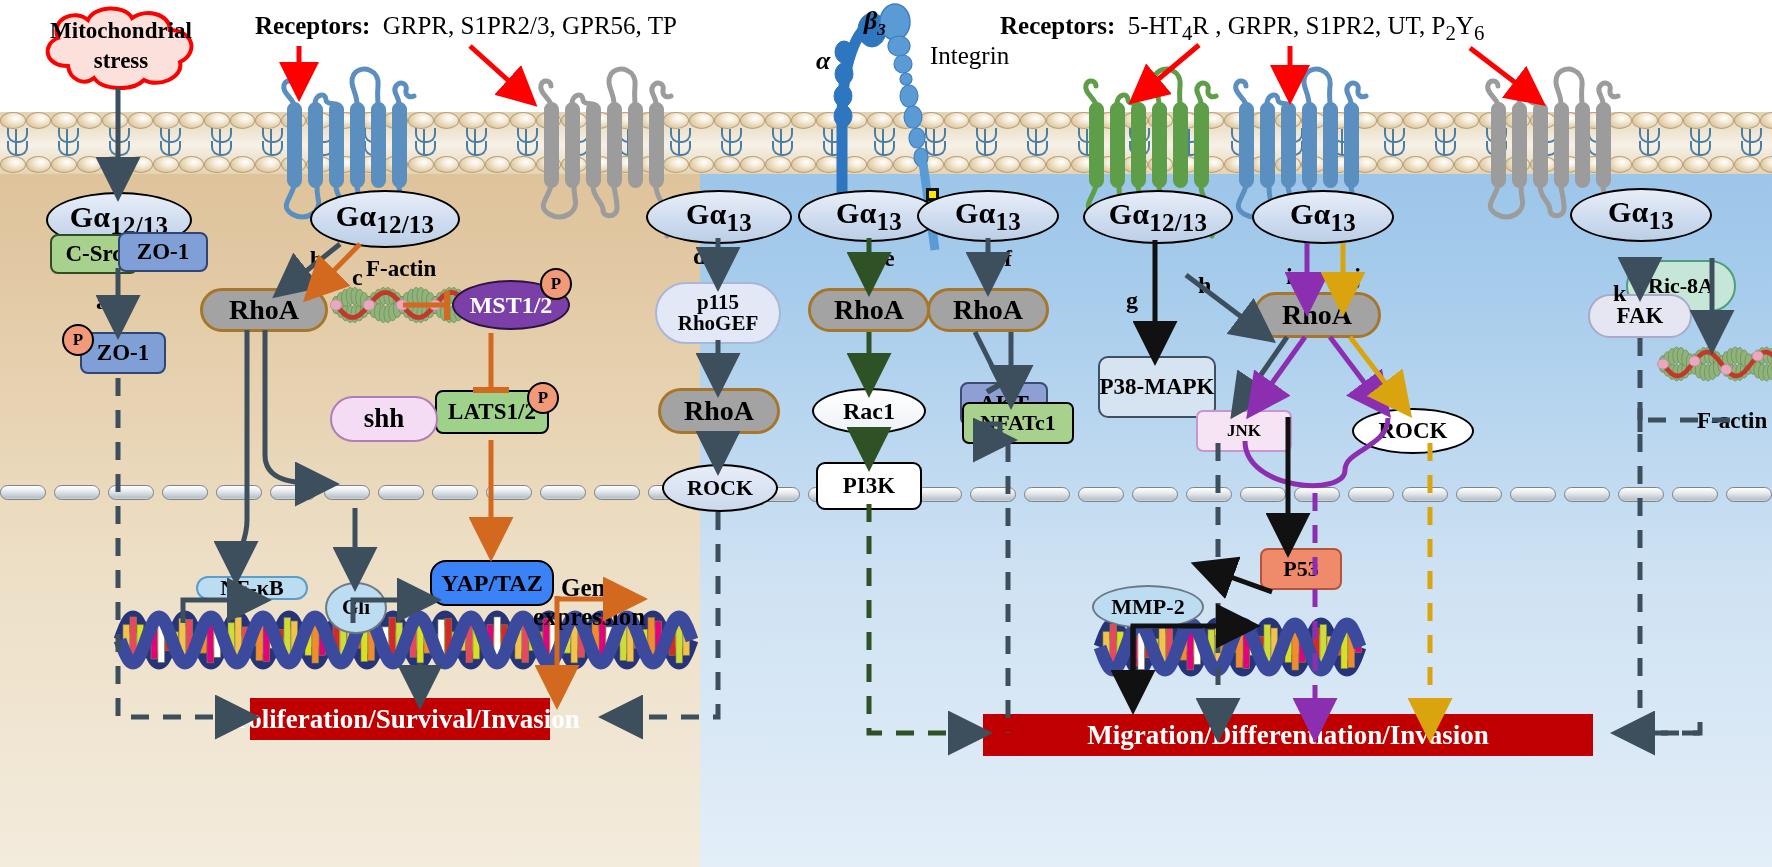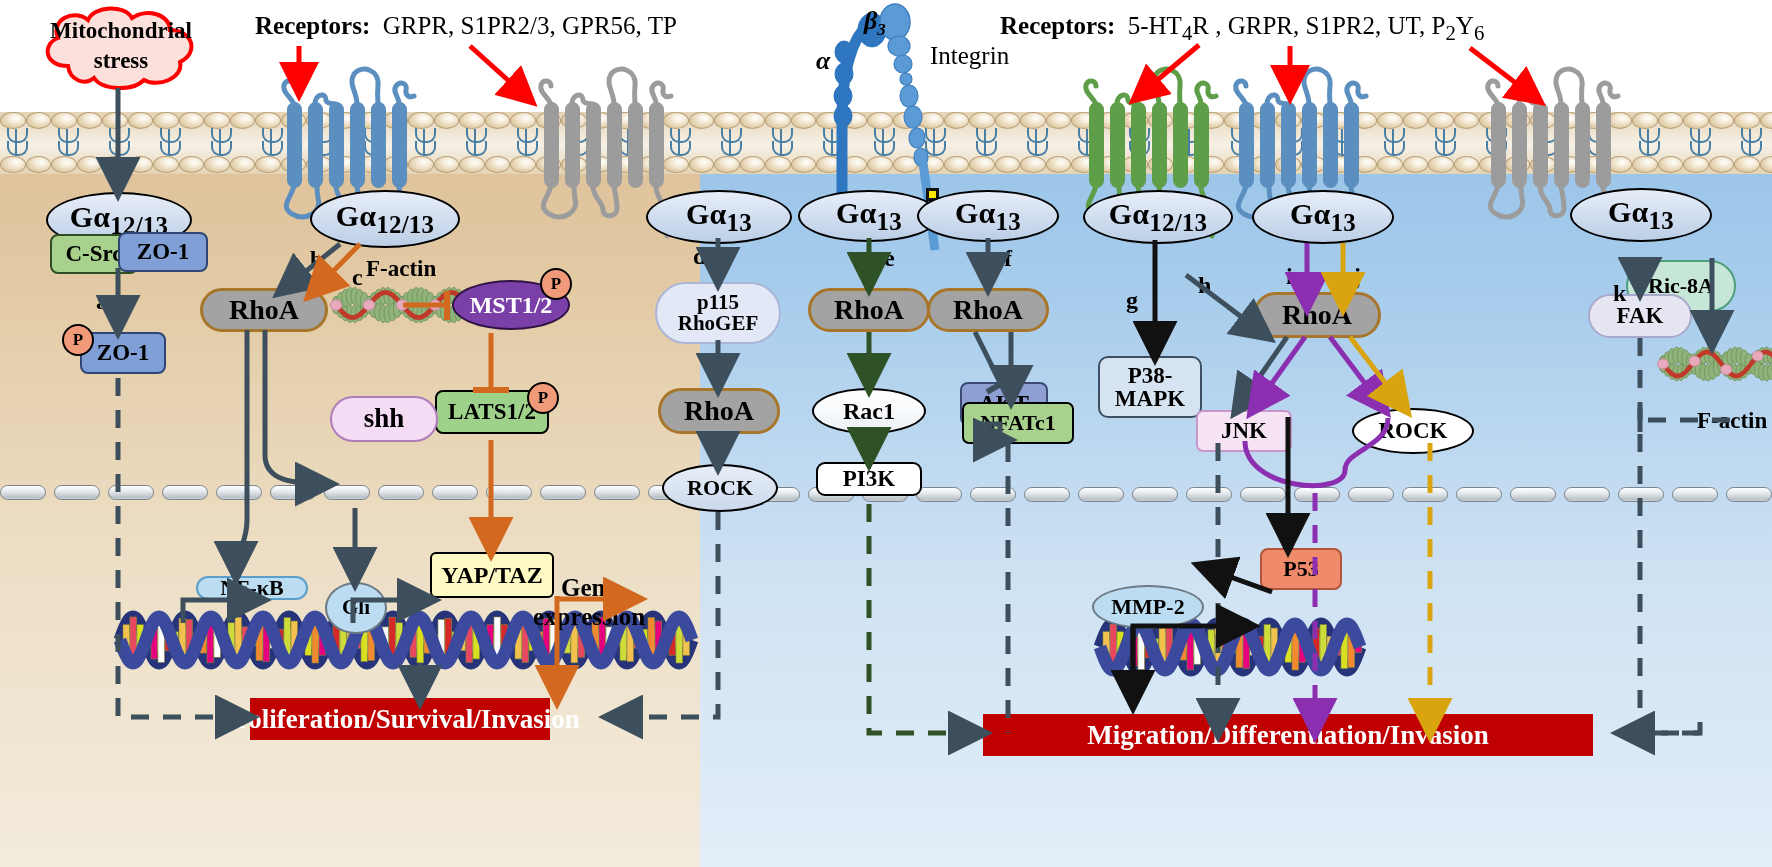--- a/index.html
+++ b/index.html
@@ -45,29 +45,29 @@
   .rhoa{background:#a3a3a3;border:3px solid #a8762a;border-radius:999px;font-size:28px;}
   .csrc{background:#a9d18e;border:2px solid #2f4d22;border-radius:8px;font-size:23px;}
   .zo1{background:#7f9fd6;border:2px solid #2f4576;border-radius:8px;font-size:23px;}
   .shh{background:#f4ddf4;border:2.2px solid #b07dbb;border-radius:999px;font-size:27px;}
   .mst{background:#7b3fa8;border:2.2px solid #2e1243;border-radius:50%;font-size:24px;color:#fff;}
   .lats{background:#9ed18a;border:2.2px solid #000;border-radius:8px;font-size:23px;}
   .p115{background:#e3e8f7;border:2.2px solid #aab6d8;border-radius:999px;font-size:21px;}
   .rock-l{background:linear-gradient(180deg,#e8eef8 0%,#ccd9ec 100%);border:2px solid #000;border-radius:50%;font-size:22px;}
   .nfkb{background:#bcdcf2;border:2.2px solid #5a9ec9;border-radius:999px;font-size:22px;}
   .gli{background:#bcdcf2;border:2.2px solid #6b7a84;border-radius:50%;font-size:21px;}
-  .yap{background:#fef9c3;border:2.2px solid #000;border-radius:6px;font-size:24px;}
+  .yap{background:#3b82f6;border:2.2px solid #000;border-radius:16px;font-size:24px;margin-top:8px;}
   .rac1{background:linear-gradient(180deg,#ffffff 0%,#eef2f6 100%);border:2.2px solid #000;border-radius:50%;font-size:24px;}
   .pi3k{background:#ffffff;border:2.2px solid #000;border-radius:9px;font-size:23px;}
   .akt{background:#8e9fd4;border:2.2px solid #3c4a74;border-radius:8px;font-size:23px;}
   .nfat{background:#a9d18e;border:2.2px solid #000;border-radius:7px;font-size:22px;}
   .p38{background:#d6e3f1;border:2.2px solid #3d4f63;border-radius:10px;font-size:23px;}
   .p53{background:#ef8a6a;border:2.2px solid #b4553a;border-radius:8px;font-size:22px;}
   .mmp{background:#bcdcf2;border:2.2px solid #6b7a84;border-radius:50%;font-size:22px;}
-  .jnk{background:#f6e4f4;border:2.2px solid #c796cd;border-radius:7px;font-size:23px;}
+  .jnk{background:#f6e4f4;border:2.2px solid #c796cd;border-radius:7px;font-size:17px;}
   .rock-r{background:#ffffff;border:2.2px solid #000;border-radius:50%;font-size:23px;}
   .fak{background:#e6e6f2;border:2.2px solid #a9a9cb;border-radius:999px;font-size:23px;}
   .ric{background:#c6e6d8;border:2.2px solid #4f9e7c;border-radius:999px;font-size:22px;}
 
   .outcome{position:absolute;background:#c00000;color:#fff;display:flex;align-items:center;
     justify-content:center;font-weight:bold;font-size:27px;z-index:7;}
 
   
   .pbadge{position:absolute;width:28px;height:28px;border-radius:50%;background:#f09a7a;
     border:2px solid #000;color:#000;font-size:17px;font-weight:bold;display:flex;
@@ -1032,41 +1032,41 @@
 
   <div class="node ga" style="left:798px;top:190px;width:142px;height:52px;">
     <span>Gα<sub>13</sub></span>
     </div>
   <div class="node rhoa" style="left:808px;top:288px;width:122px;height:44px;">
     <span>RhoA</span>
     </div>
   <div class="node rac1" style="left:812px;top:388px;width:114px;height:46px;">
     <span>Rac1</span>
     </div>
-  <div class="node pi3k" style="left:816px;top:462px;width:106px;height:34px;">
+  <div class="node pi3k" style="left:816px;top:462px;width:106px;height:48px;">
     <span>PI3K</span>
     </div>
 
   <div class="node ga" style="left:917px;top:190px;width:142px;height:52px;">
     <span>Gα<sub>13</sub></span>
     </div>
   <div class="node rhoa" style="left:927px;top:288px;width:122px;height:44px;">
     <span>RhoA</span>
     </div>
   <div class="node akt" style="left:960px;top:382px;width:88px;height:44px;">
     <span>AKT</span>
     </div>
   <div class="node nfat" style="left:962px;top:402px;width:112px;height:42px;left:962px;top:402px;">
     <span>NFATc1</span>
     </div>
 
   <div class="node ga" style="left:1083px;top:190px;width:150px;height:54px;">
     <span>Gα<sub>12/13</sub></span>
     </div>
-  <div class="node p38" style="left:1098px;top:356px;width:104px;height:62px;flex-direction:column;">
+  <div class="node p38" style="left:1098px;top:356px;width:118px;height:62px;flex-direction:row;">
     <span>P38-</span>
     <span>MAPK</span>
     </div>
   <div class="node p53" style="left:1260px;top:548px;width:82px;height:42px;">
     <span>P53</span>
     </div>
   <div class="node mmp" style="left:1092px;top:585px;width:112px;height:44px;">
     <span>MMP-2</span>
     </div>
 

